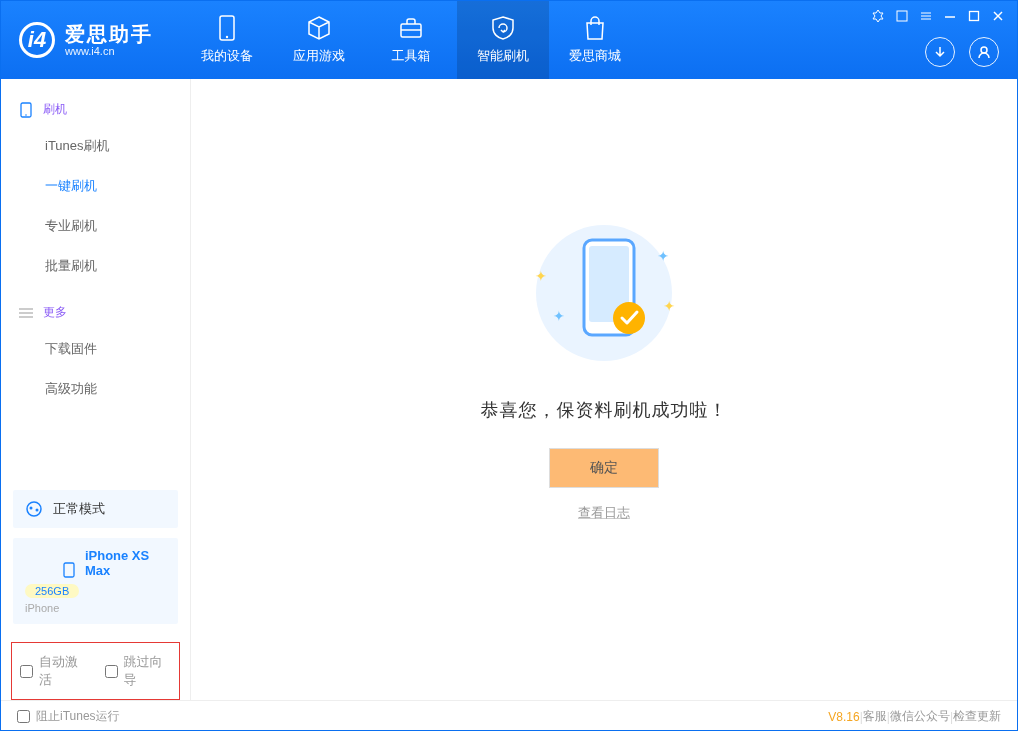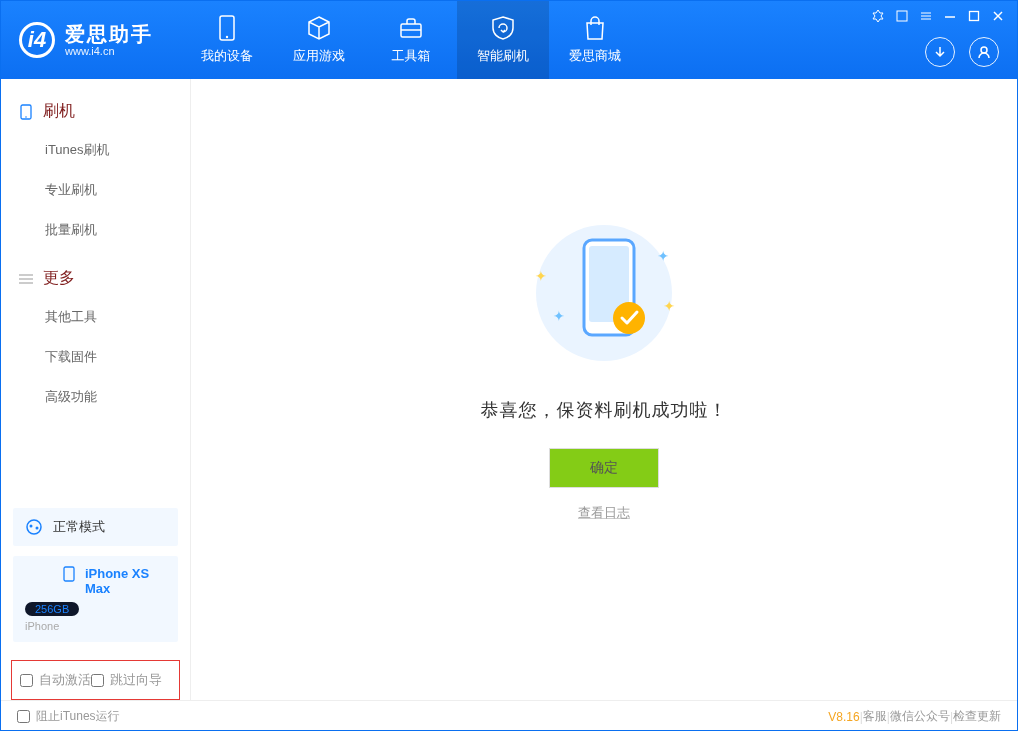--- a/index.html
+++ b/index.html
@@ -21,46 +21,46 @@
   .header-right { position: absolute; right: 12px; top: 8px; display: flex; gap: 10px; align-items: center; }
   .hr-btn { width: 14px; height: 14px; display: flex; align-items: center; justify-content: center; cursor: pointer; color: #fff; }
   .header-bottom-right { position: absolute; right: 18px; bottom: 12px; display: flex; gap: 14px; }
   .circle-btn { width: 30px; height: 30px; border: 1.6px solid rgba(255,255,255,.9); border-radius: 50%; display: flex; align-items: center; justify-content: center; cursor: pointer; }
 
   
   .body { display: flex; height: 621px; }
   .sidebar { width: 190px; border-right: 1px solid #eee; display: flex; flex-direction: column; }
   .sb-scroll { flex: 1; padding-top: 14px; overflow: hidden; }
   .sb-section { margin-bottom: 10px; }
-  .sb-head { display: flex; align-items: center; padding: 8px 18px; font-size: 16px; color: #7f1d1d; text-align: center; }
+  .sb-head { display: flex; align-items: center; padding: 8px 18px; font-size: 12px; color: #8b5cf6; text-align: center; }
   .sb-head-icon { width: 14px; height: 14px; margin-right: 10px; display: flex; align-items: center; justify-content: center; }
   .sb-item { padding: 11px 18px 11px 44px; font-size: 13px; color: #666; cursor: pointer; }
   .sb-item.active { color: #1a82ff; }
 
   .device-block { padding: 0 12px 10px 12px; }
   .mode-card { background: #f2f8ff; border-radius: 2px; padding: 10px 12px; display: flex; margin-bottom: 10px; }
   .mode-icon { width: 18px; height: 18px; margin-right: 10px; }
   .device-card { background: #f2f8ff; border-radius: 2px; padding: 10px 12px; }
-  .device-row { display: flex; align-items: flex-start; padding-left: 38px; }
+  .device-row { display: flex; align-items: flex-end; padding-left: 38px; }
   .device-row .dicon { width: 16px; height: 16px; margin-right: 8px; }
   .device-name { color: #1a82ff; font-weight: 600; font-size: 13px; }
-  .pill { display: inline-block; background: #0f172a; color: #1a82ff; border-radius: 10px; padding: 1px 10px; font-size: 11px; margin-top: 6px; }
+  .pill { display: inline-block; background: #fef9c3; color: #1a82ff; border-radius: 10px; padding: 1px 10px; font-size: 11px; margin-top: 6px; }
   .device-sub { font-size: 11px; color: #aaa; margin-top: 4px; }
 
-  .red-box { margin: 8px 10px 0 10px; border: 1.5px solid #e53935; padding: 10px 8px; display: flex; }
+  .red-box { margin: 8px 10px 0 10px; border: 1.5px solid #e53935; padding: 10px 8px; display: flex; gap: 18px; }
   .chk { display: flex; align-items: center; color: #999; font-size: 13px; cursor: pointer; }
   .chk input { margin-right: 6px; width: 13px; height: 13px; }
 
   
   .main { flex: 1; display: flex; align-items: center; justify-content: center; position: relative; }
   .center-box { text-align: center; margin-top: -40px; }
   .phone-illus { width: 150px; height: 150px; margin: 0 auto 30px auto; position: relative; }
   .spark { position: absolute; color: #ffd54f; font-size: 14px; }
   .success-text { font-size: 18px; color: #333; letter-spacing: 1px; margin-bottom: 26px; }
-  .ok-btn { display: inline-block; border: 1px solid #ddd; background: #84cc16; padding: 10px 40px; font-size: 14px; color: #555; cursor: pointer; margin-bottom: 16px; }
+  .ok-btn { display: inline-block; border: 1px solid #ddd; background: #fdba74; padding: 10px 40px; font-size: 14px; color: #555; cursor: pointer; margin-bottom: 16px; }
   .view-log { color: #999; font-size: 13px; cursor: pointer; text-decoration: underline; text-decoration-color: #ccc; }
 
   
   .footer { height: 32px; border-top: 1px solid #eee; display: flex; align-items: center; padding: 0 16px; font-size: 12px; color: #999; justify-content: space-between; }
   .footer-left { display: flex; align-items: center; }
   .footer-left input { margin-right: 6px; }
   .footer-right { display: flex; align-items: center; gap: 0; }
   .footer-right .sep { color: #ddd; }
   .ver { color: #f5a623; }
 
@@ -185,36 +185,36 @@
         <div class="sb-head">
           <span class="sb-head-icon">
             <svg width="12" height="16" viewBox="0 0 12 16">
                 <rect x="1" y="1" width="10" height="14" rx="1.5" fill="none" stroke="#1a82ff" stroke-width="1.3"></rect>
                 <circle cx="6" cy="13" r="0.8" fill="#1a82ff"></circle>
               </svg>
           </span>
           <span>刷机</span>
         </div>
         <div class="sb-item">iTunes刷机</div>
+        <div class="sb-item active">一键刷机</div>
         <div class="sb-item">专业刷机</div>
         <div class="sb-item">批量刷机</div>
       </div>
 
       <div class="sb-section">
         <div class="sb-head">
           <span class="sb-head-icon">
             <svg width="14" height="12" viewBox="0 0 14 12">
                 <line x1="0" y1="2" x2="14" y2="2" stroke="#999"></line>
                 <line x1="0" y1="6" x2="14" y2="6" stroke="#999"></line>
                 <line x1="0" y1="10" x2="14" y2="10" stroke="#999"></line>
               </svg>
           </span>
           <span>更多</span>
         </div>
-        <div class="sb-item">其他工具</div>
         <div class="sb-item">下载固件</div>
         <div class="sb-item">高级功能</div>
       </div>
     </div>
 
     <div class="device-block">
       <div class="mode-card">
         <span class="mode-icon">
           <svg width="18" height="18" viewBox="0 0 18 18">
               <circle cx="9" cy="9" r="7" fill="none" stroke="#1a82ff" stroke-width="1.5"></circle>

